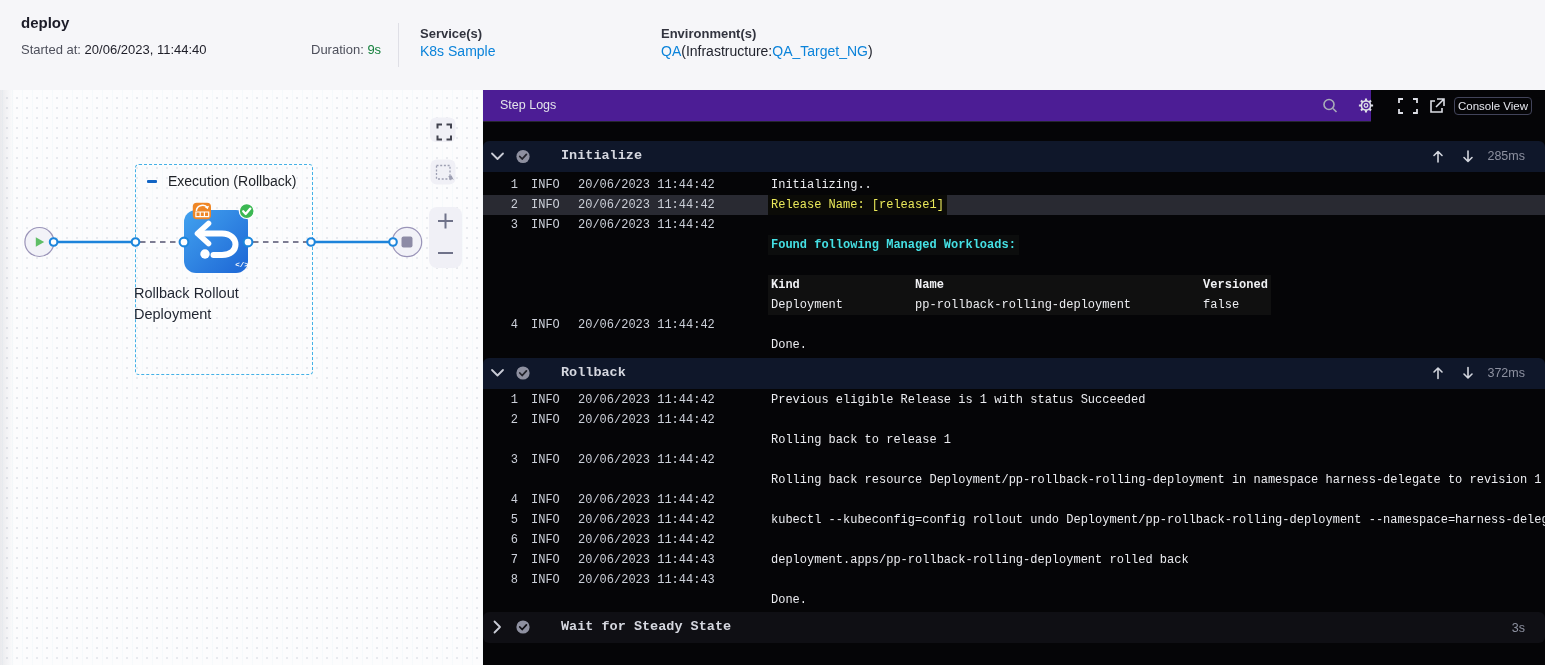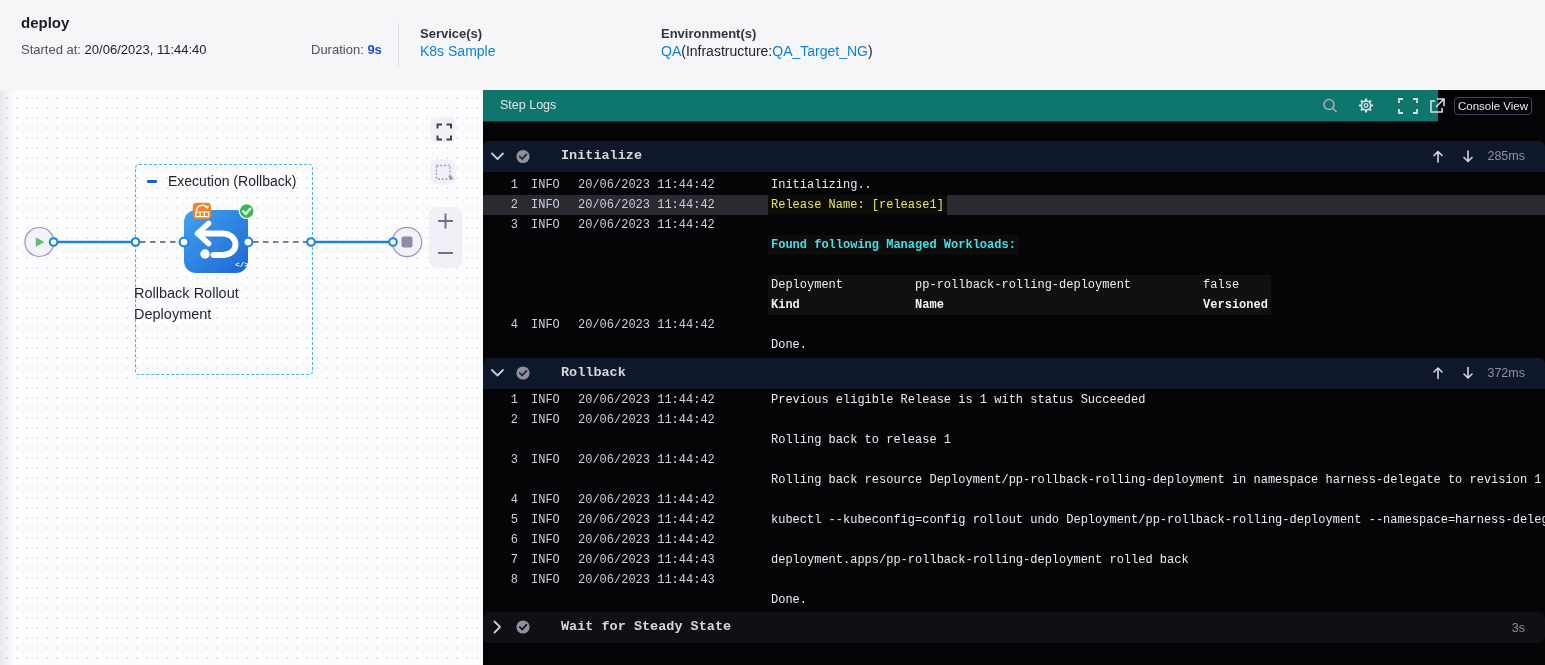--- a/index.html
+++ b/index.html
@@ -3,38 +3,38 @@
 <meta charset="utf-8">
 <style>
 html,body{margin:0;padding:0}
 body{width:1545px;height:665px;overflow:hidden;position:relative;background:#fff;font-family:"Liberation Sans",sans-serif}
 
 .hdr{position:absolute;left:0;top:0;width:1545px;height:90px;background:#f6f6f9;border-bottom:1px solid #ebebf0}
 .hdr .title{position:absolute;left:21px;top:14px;font-size:15px;font-weight:bold;color:#1c1c28}
 .hdr .row2{position:absolute;left:21px;top:42px;font-size:13px;color:#4e505c}
 .hdr .row2 b{font-weight:normal;color:#1d1d27}
 .hdr .dur{position:absolute;left:311px;top:42px;font-size:13px;color:#4e505c}
-.hdr .dur b{font-weight:bold;color:#1d4ed8}
+.hdr .dur b{font-weight:normal;color:#15803d}
 .hdr .vsep{position:absolute;left:398px;top:23px;height:44px;width:1px;background:#dfdfe6}
 .lbl{position:absolute;top:26px;font-size:13px;font-weight:bold;color:#32343f}
 .val{position:absolute;top:43px;font-size:14px;color:#22242e}
 .val a{color:#0b83da;text-decoration:none}
 
 .canvas{position:absolute;left:0;top:90px;width:483px;height:575px;background-color:#fcfcfd;
  background-image:linear-gradient(90deg,rgba(214,237,246,0.18) 1px,transparent 1px),radial-gradient(circle,#e7e9ee 1px,transparent 1.15px);
  background-size:10px 10px,10px 10px;background-position:2px 0,2px 3px;}
 .canvas .lshadow{position:absolute;left:0;top:0;width:14px;height:575px;background:linear-gradient(90deg,rgba(70,70,95,0.10),rgba(70,70,95,0))}
 .grpbox{position:absolute;left:135px;top:74px;width:176px;height:209px;border:1px dashed #43b1e6;border-radius:4px}
 .grplabel{position:absolute;left:168px;top:83px;font-size:14px;color:#1d2026}
 .grpminus{position:absolute;left:147px;top:90px;width:10px;height:3px;background:#1265c4;border-radius:1px}
 .nodelabel{position:absolute;left:134px;top:193px;width:160px;text-align:left;font-size:14.5px;line-height:20.5px;color:#1f2430}
 .zoompanel{position:absolute;left:429px;top:117px;width:33px;height:61px;background:#f0f0f6;border-radius:8px}
 
 .logs{position:absolute;left:483px;top:90px;width:1062px;height:575px;background:#050507;overflow:hidden}
-.toolbar{position:absolute;left:0;top:0;width:955px;height:31px;background:#0f766e;border-bottom:1px solid #26262e}
+.toolbar{position:absolute;left:0;top:0;width:888px;height:31px;background:#4c1d95;border-bottom:1px solid #26262e}
 .toolbar .tl{position:absolute;left:17px;top:8px;font-size:12.5px;color:#e3e4ea}
 .cvbtn{position:absolute;left:971px;top:7px;width:76px;height:16px;border:1px solid #42445a;border-radius:4px;color:#e4e5ec;font-size:11.5px;text-align:center;line-height:16px}
 .sechdr{position:absolute;left:0;width:1062px;height:31px;background:#0f172a;border-radius:6px 6px 0 0}
 .sechdr .ttl{position:absolute;left:78px;top:7px;font-family:"Liberation Mono",monospace;font-size:13.5px;font-weight:bold;color:#d5d7df}
 .sechdr .durr{position:absolute;right:20px;top:8px;font-size:12.5px;color:#8d91a0}
 .rows{position:absolute;left:0;width:1062px;font-family:"Liberation Mono",monospace;font-size:12px}
 .row{position:relative;height:20px}
 .row span{position:absolute;top:0;line-height:20px;white-space:pre}
 .ln{left:11px;width:24px;text-align:right;color:#ccd0d9}
 .lv{left:48px;color:#ccd0d9}
@@ -181,24 +181,24 @@
     <div class="row">
         <span class="ln">3</span>
         <span class="lv">INFO</span>
         <span class="tm">20/06/2023 11:44:42</span>
       </div>
     <div class="row">
         <span class="ms cyan">Found following Managed Workloads:</span>
       </div>
     <div class="row"></div>
     <div class="row">
+        <span class="ms tbl bold">Kind                Name                                    Versioned</span>
+      </div>
+    <div class="row">
         <span class="ms tbl">Deployment          pp-rollback-rolling-deployment          false    </span>
-      </div>
-    <div class="row">
-        <span class="ms tbl bold">Kind                Name                                    Versioned</span>
       </div>
     <div class="row">
         <span class="ln">4</span>
         <span class="lv">INFO</span>
         <span class="tm">20/06/2023 11:44:42</span>
       </div>
     <div class="row">
         <span class="ms">Done.</span>
       </div>
   </div>

